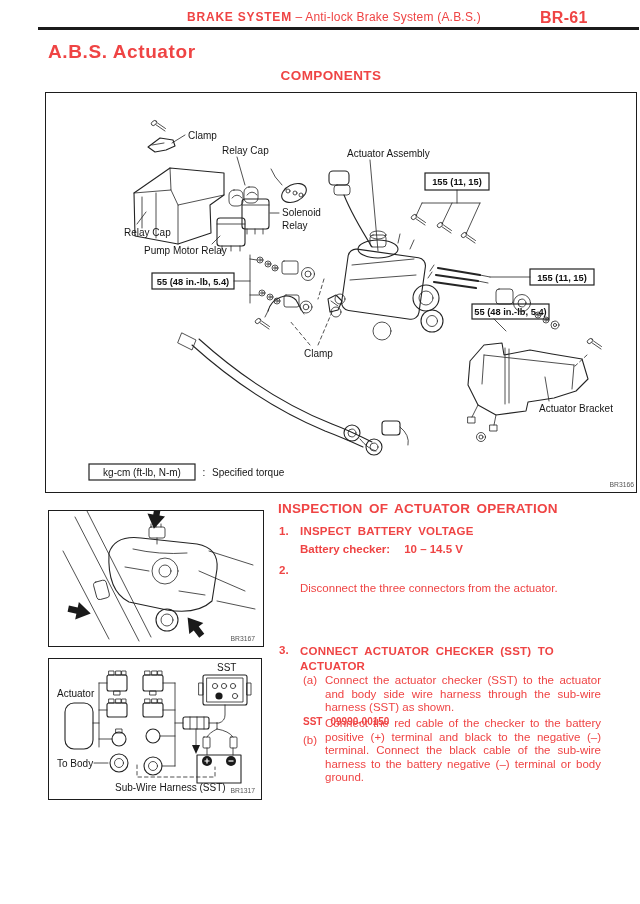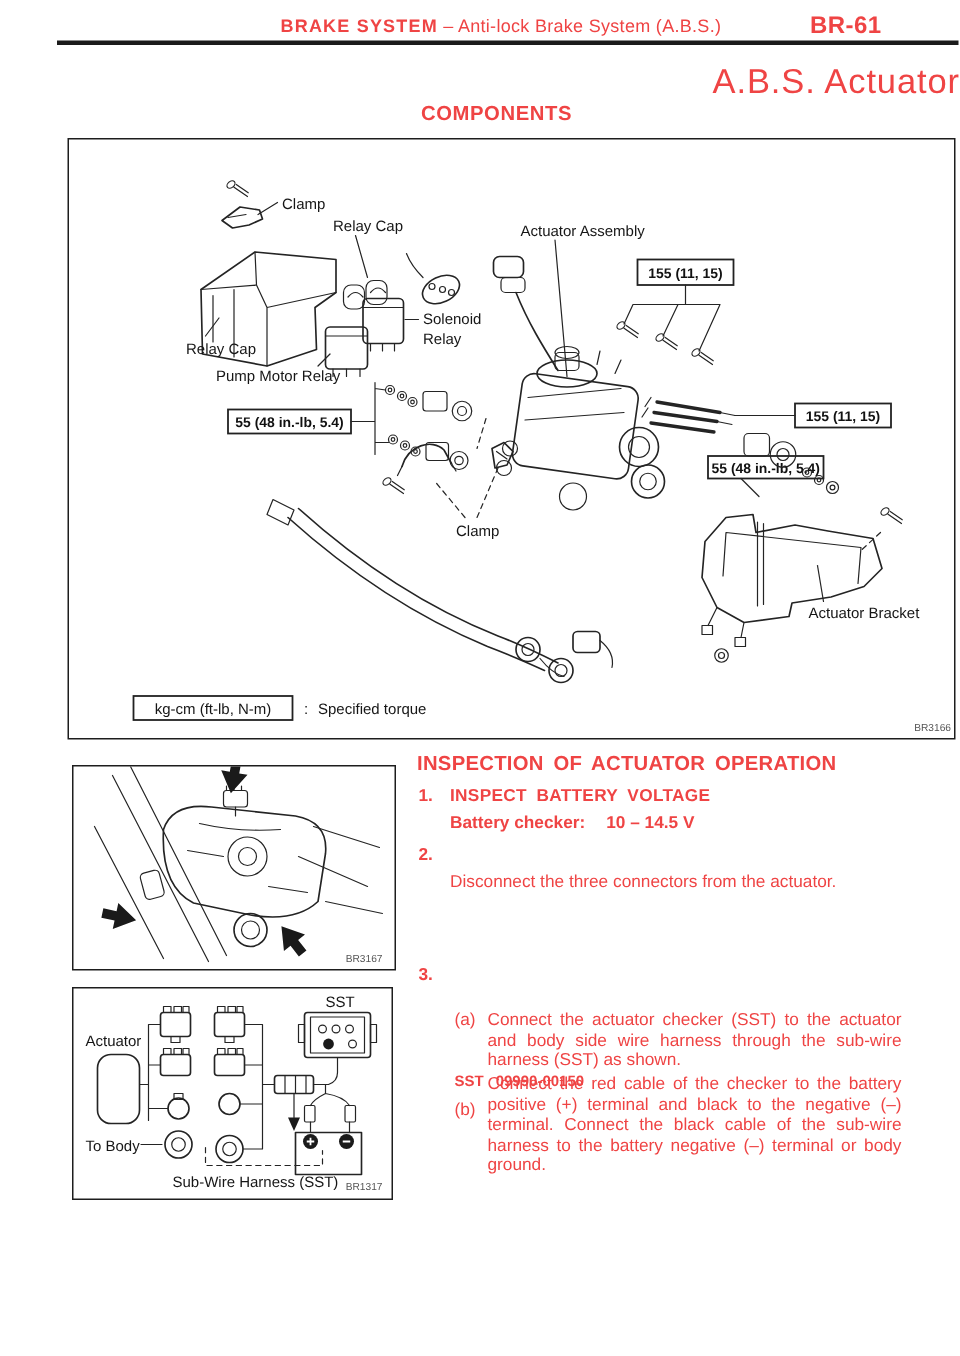--- a/index.html
+++ b/index.html
@@ -4,21 +4,21 @@
 <style>
   html,body{margin:0;padding:0;background:#ffffff;}
   .page{position:relative;width:640px;height:904px;background:#fff;overflow:hidden;
         font-family:"Liberation Sans",sans-serif;color:#ef4444;}
   .abs{position:absolute;}
   .hdr{top:10px;left:187px;font-size:12px;white-space:nowrap;letter-spacing:.2px;}
   .hdr .sec{font-weight:700;letter-spacing:.8px;}
   .hdr .sub{font-weight:400;}
   .pagenum{top:9px;left:540px;font-size:16px;font-weight:700;letter-spacing:.3px;}
   .rule{top:27px;left:38px;width:601px;height:3px;background:#1b1b1b;}
-  .title{top:41px;left:48px;width:592px;text-align:right;font-size:23px;font-weight:400;letter-spacing:.6px;}
+  .title{top:41px;left:48px;width:592px;text-align:left;font-size:19px;font-weight:700;letter-spacing:.6px;}
   .subtitle{top:68px;left:48px;width:566px;text-align:center;font-size:13.5px;font-weight:700;letter-spacing:.4px;}
   .figbox{border:1.6px solid #1d1d1d;background:#fff;}
   #figmain{top:92px;left:45px;width:554px;height:399px;padding-left:36px;}
   #fig1{top:510px;left:48px;width:214px;height:135px;}
   #fig2{top:658px;left:48px;width:212px;height:140px;}
   svg{display:block;width:100%;height:100%;}
   .ln{fill:none;stroke:#242424;stroke-width:1.1;stroke-linecap:round;stroke-linejoin:round;}
   .thin{stroke-width:.8;}
   .thick{stroke-width:2.2;}
   .dash{stroke-dasharray:3.5,3;}
@@ -240,20 +240,21 @@
   <div class="abs snum s1n">1.</div>
   <div class="abs stitle s1t">INSPECT BATTERY VOLTAGE</div>
   <div class="abs s1b">
     <span>Battery checker:</span><span class="gap14"></span><span>10 – 14.5 V</span>
   </div>
 
   <div class="abs snum s2n">2.</div>
   <div class="abs sbody s2b">Disconnect the three connectors from the actuator.</div>
 
   <div class="abs snum s3n">3.</div>
+  <div class="abs stitle s3t">CONNECT ACTUATOR CHECKER (SST) TO ACTUATOR</div>
 
   <div class="abs pa-l">(a)</div>
   <div class="abs sbody pa-t">Connect the actuator checker (SST) to the actuator and body side wire harness through the sub-wire harness (SST) as shown.</div>
 
   <div class="abs sstline">
     <span>SST</span><span class="gap8"></span><span>09990-00150</span>
   </div>
 
   <div class="abs pb-l">(b)</div>
   <div class="abs sbody pb-t">Connect the red cable of the checker to the battery positive (+) terminal and black to the negative (–) terminal. Connect the black cable of the sub-wire harness to the battery negative (–) terminal or body ground.</div>

